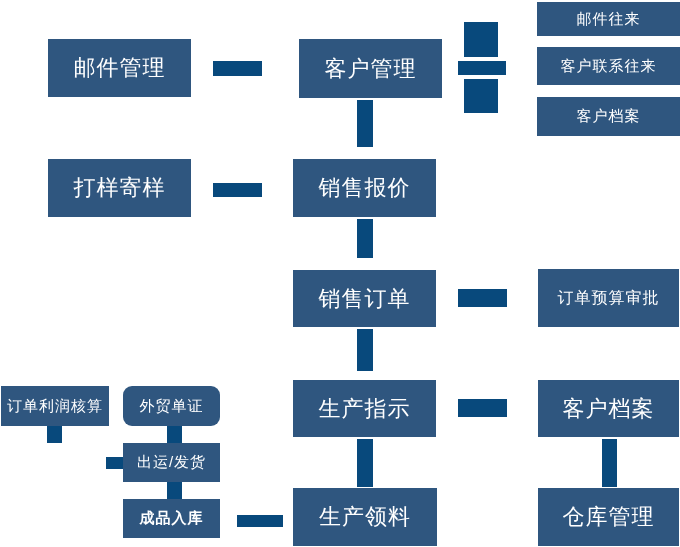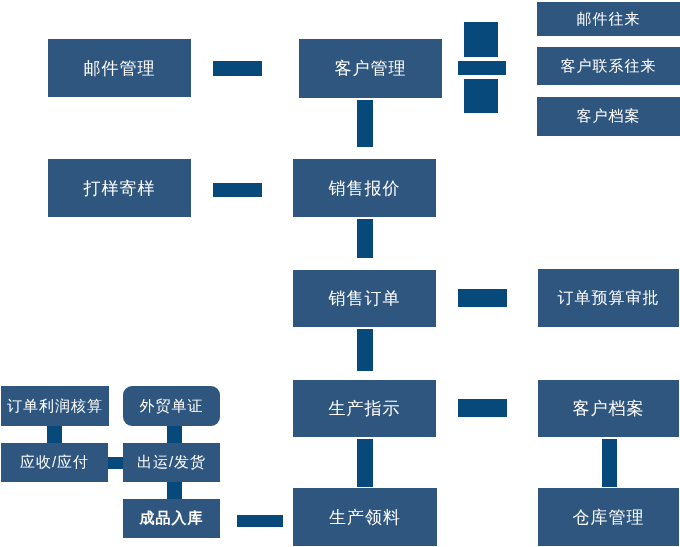--- a/index.html
+++ b/index.html
@@ -20,21 +20,21 @@
     background: var(--box, #2F567F);
     color: var(--text, #ffffff);
     display: flex;
     align-items: center;
     justify-content: center;
     text-align: center;
     box-sizing: border-box;
     letter-spacing: 1px;
     white-space: nowrap;
   }
-  .node.large { font-size: 17px; font-family: Liberation Mono, monospace; }
+  .node.large { font-size: 22px; font-family: Liberation Mono, monospace; }
   .node.medium { font-size: 16px; }
   .node.small { font-size: 15px; }
   .connector {
     position: absolute;
     background: var(--conn, #08497C);
   }
 </style>
 </head>
 <body>
 
@@ -64,16 +64,15 @@
     <div class="node large" style="left: 48px; top: 159px; width: 143px; height: 58px;">打样寄样</div>
     <div class="node large" style="left: 293px; top: 159px; width: 143px; height: 58px;">销售报价</div>
     <div class="node large" style="left: 293px; top: 270px; width: 143px; height: 57px;">销售订单</div>
     <div class="node medium" style="left: 538px; top: 269px; width: 141px; height: 58px;">订单预算审批</div>
     <div class="node large" style="left: 293px; top: 380px; width: 143px; height: 57px;">生产指示</div>
     <div class="node large" style="left: 538px; top: 380px; width: 141px; height: 57px;">客户档案</div>
     <div class="node large" style="left: 293px; top: 488px; width: 144px; height: 58px;">生产领料</div>
     <div class="node large" style="left: 538px; top: 488px; width: 141px; height: 58px;">仓库管理</div>
     <div class="node small" style="left: 1px; top: 386px; width: 108px; height: 40px;">订单利润核算</div>
     <div class="node small" style="left: 123px; top: 386px; width: 97px; height: 40px; border-radius: 9px;">外贸单证</div>
-    <div class="node small" style="left: 1px; top: 443px; width: 107px; height: 39px;">应收/应付</div>
     <div class="node small" style="left: 123px; top: 443px; width: 97px; height: 39px;">出运/发货</div>
     <div class="node small" style="left: 123px; top: 499px; width: 97px; height: 39px; font-weight: bold;">成品入库</div>
   </div>
 
 </body></html>

